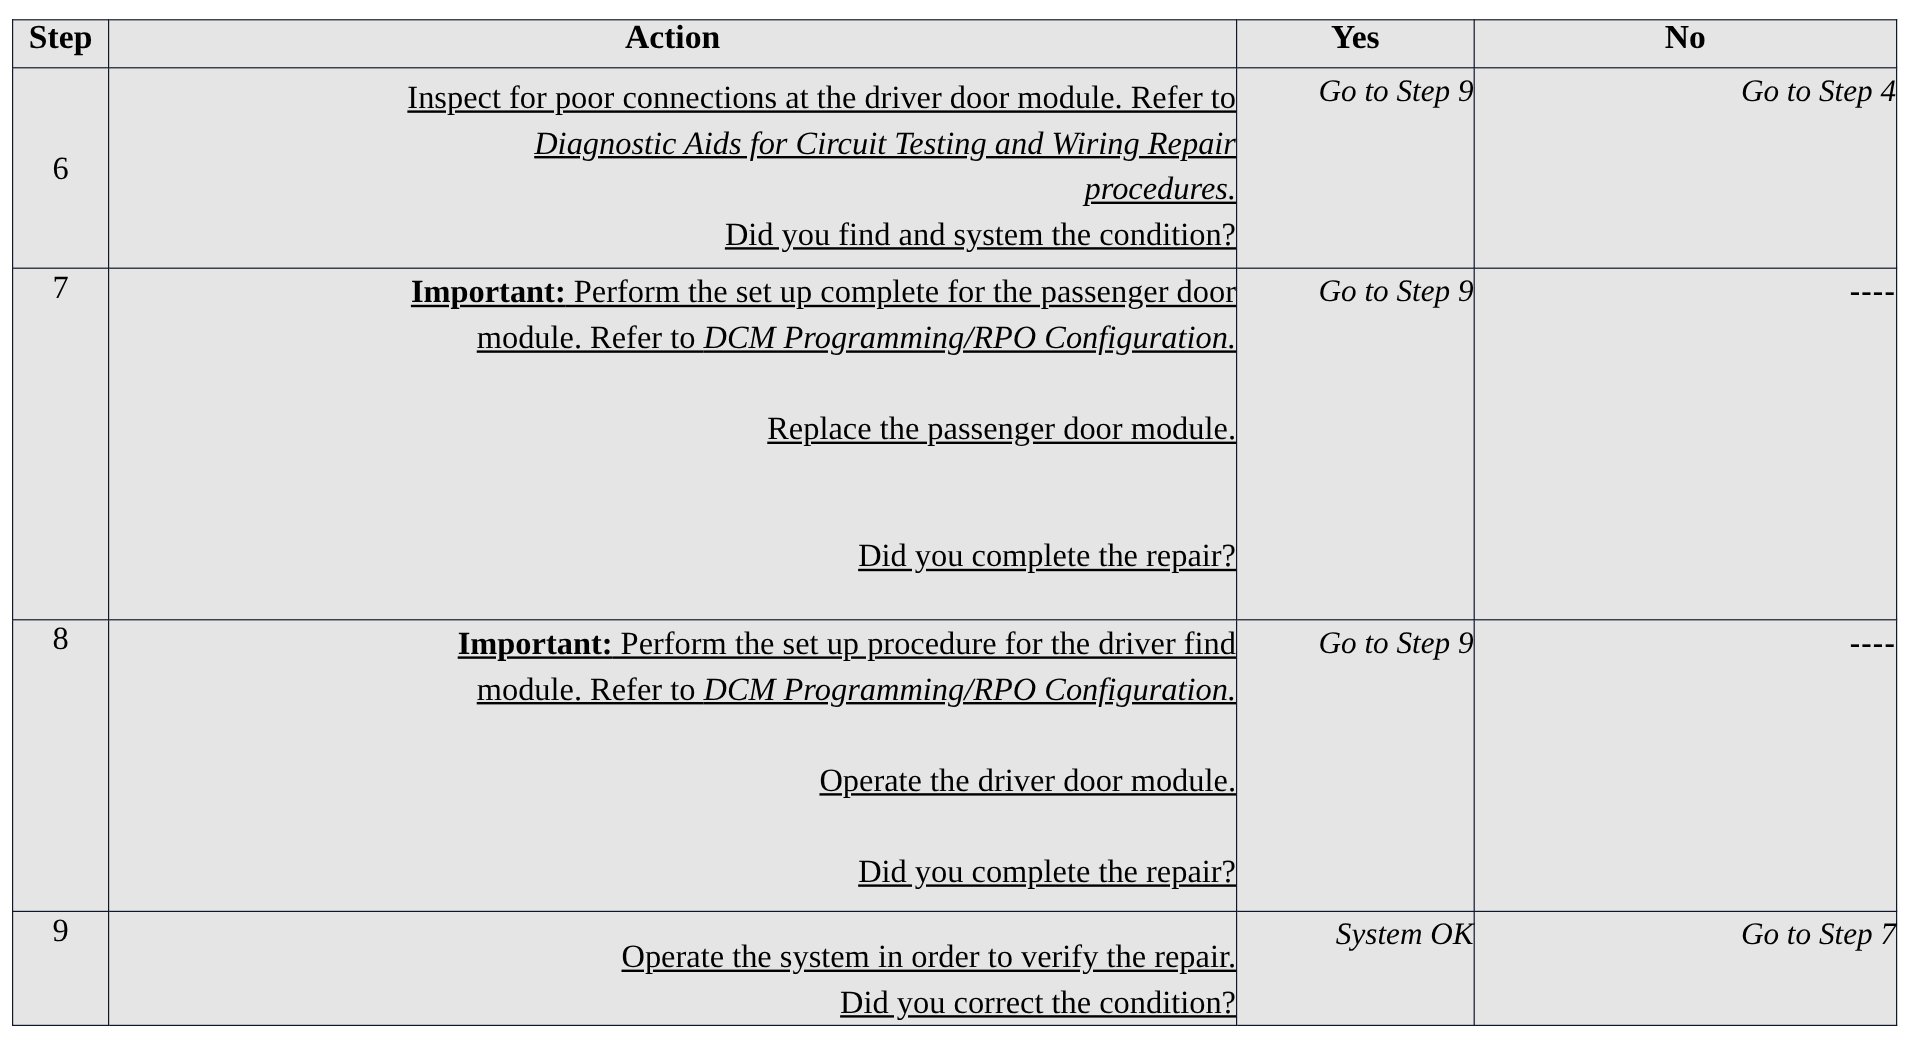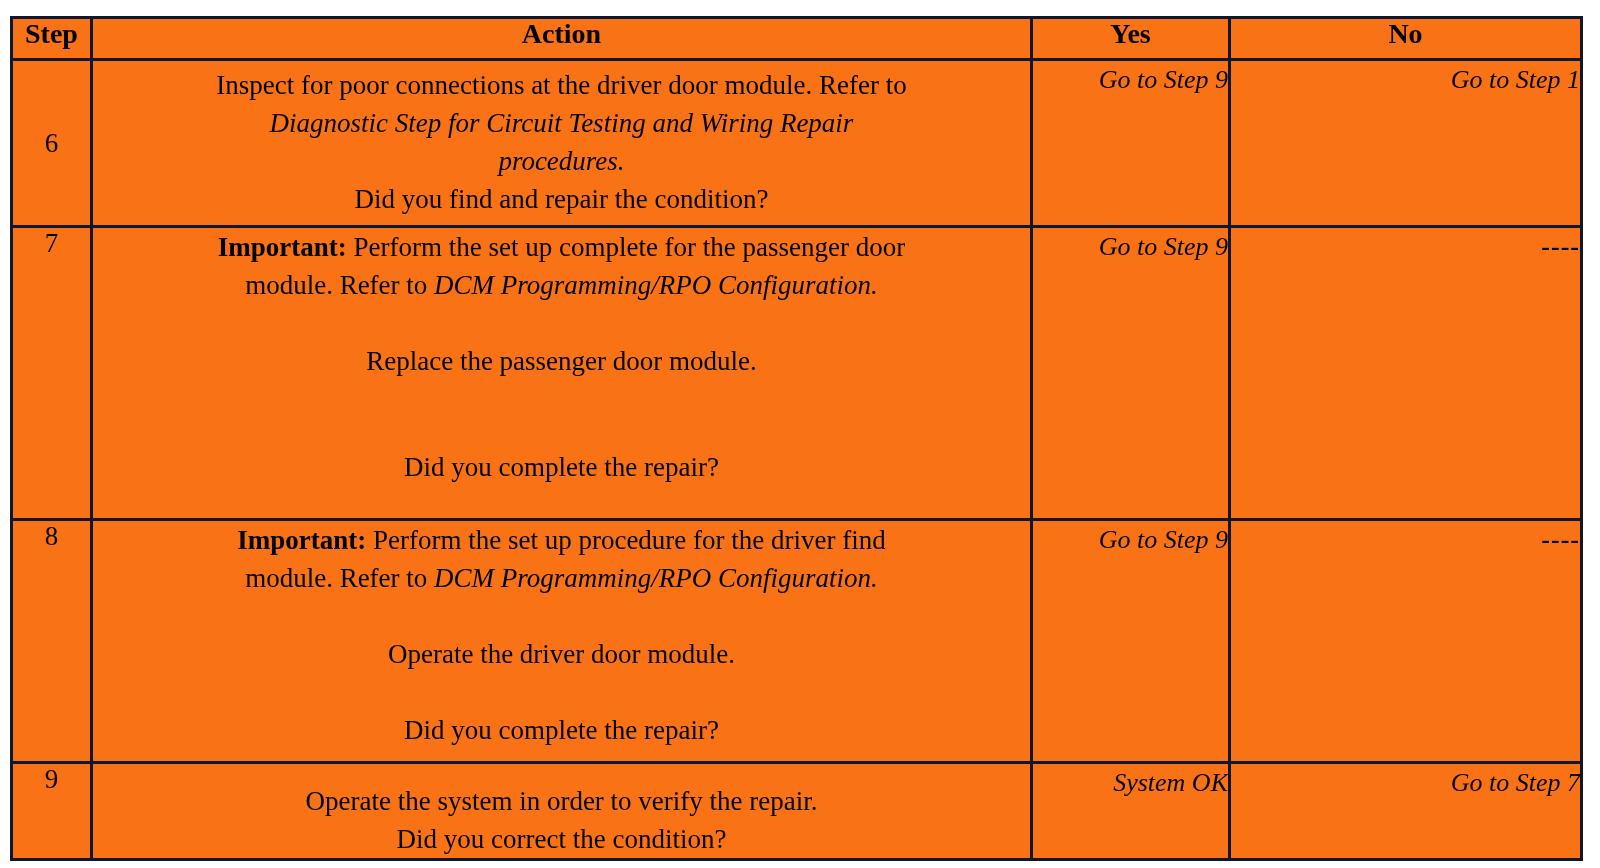--- a/index.html
+++ b/index.html
@@ -28,24 +28,24 @@
     left: 10px;
     top: 16px;
     width: 1570px;
     border-collapse: collapse;
     table-layout: fixed;
     background: #ffffff;
   }
 
   table.diag td,
   table.diag th {
-    border: 3px solid #0f172a;
+    border: 1px solid #0f172a;
     padding: 0;
     vertical-align: top;
-    background: #f97316;
+    background: #e5e5e5;
   }
 
   
   col.c-step   { width: 80px; }
   col.c-action { width: 940px; }
   col.c-yes    { width: 198px; }
   col.c-no     { width: 352px; }
 
   
   thead th {
@@ -64,21 +64,22 @@
     text-align: center;
     vertical-align: middle;
     font-size: 27px;
     line-height: 30px;
   }
 
   td.action-cell {
     padding: 6px 8px 4px 12px;
     font-size: 27px;
     line-height: 38px;
-    text-align: center;
+    text-align: right;
+    text-decoration: underline;
   }
 
   td.ans-cell {
     text-align: right;
     font-size: 26px;
     line-height: 38px;
     font-style: italic;
   }
 
   
@@ -146,26 +147,26 @@
         <th>No</th>
       </tr>
     </thead>
 
     <tbody>
 
       <tr class="r6" style="height:167px;">
         <td class="step-cell">6</td>
         <td class="action-cell">
           <span class="line">Inspect for poor connections at the driver door module. Refer to</span>
-          <span class="line ital">Diagnostic Step for Circuit Testing and Wiring Repair</span>
+          <span class="line ital">Diagnostic Aids for Circuit Testing and Wiring Repair</span>
           <span class="line ital">procedures.</span>
-          <span class="line">Did you find and repair the condition?</span>
+          <span class="line">Did you find and system the condition?</span>
         </td>
         <td class="ans-cell ans-bottom">Go to Step 9</td>
-        <td class="ans-cell ans-bottom">Go to Step 1</td>
+        <td class="ans-cell ans-bottom">Go to Step 4</td>
       </tr>
 
       <tr class="r7" style="height:293px;">
         <td class="step-cell">7</td>
         <td class="action-cell">
           <span class="line"><b class="bold">Important:</b><span> Perform the set up complete for the passenger door</span></span>
           <span class="line"><span>module. Refer to </span><i class="ital">DCM Programming/RPO Configuration.</i></span>
           <span class="gap"></span>
           <span class="line">Replace the passenger door module.</span>
           <span class="gap"></span>

